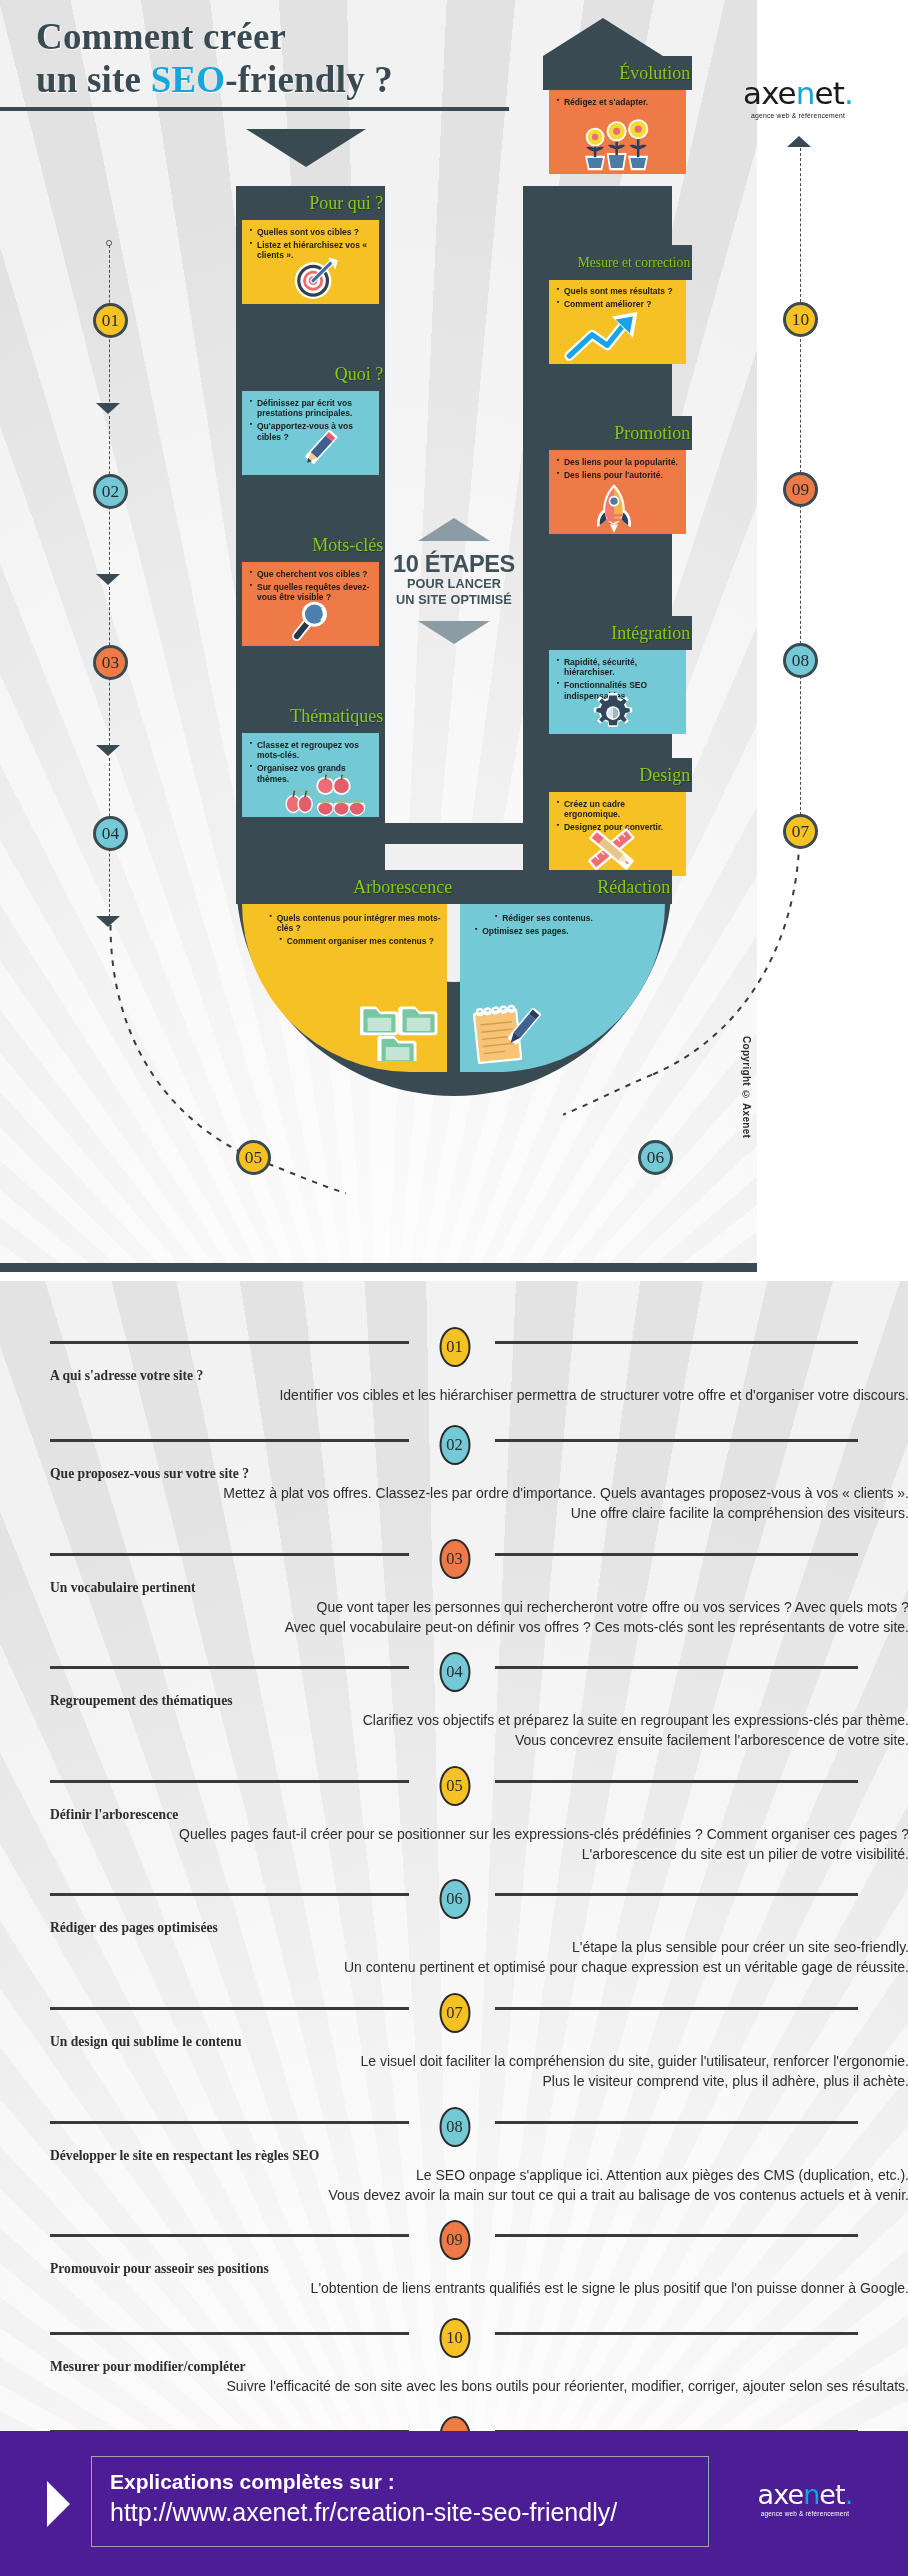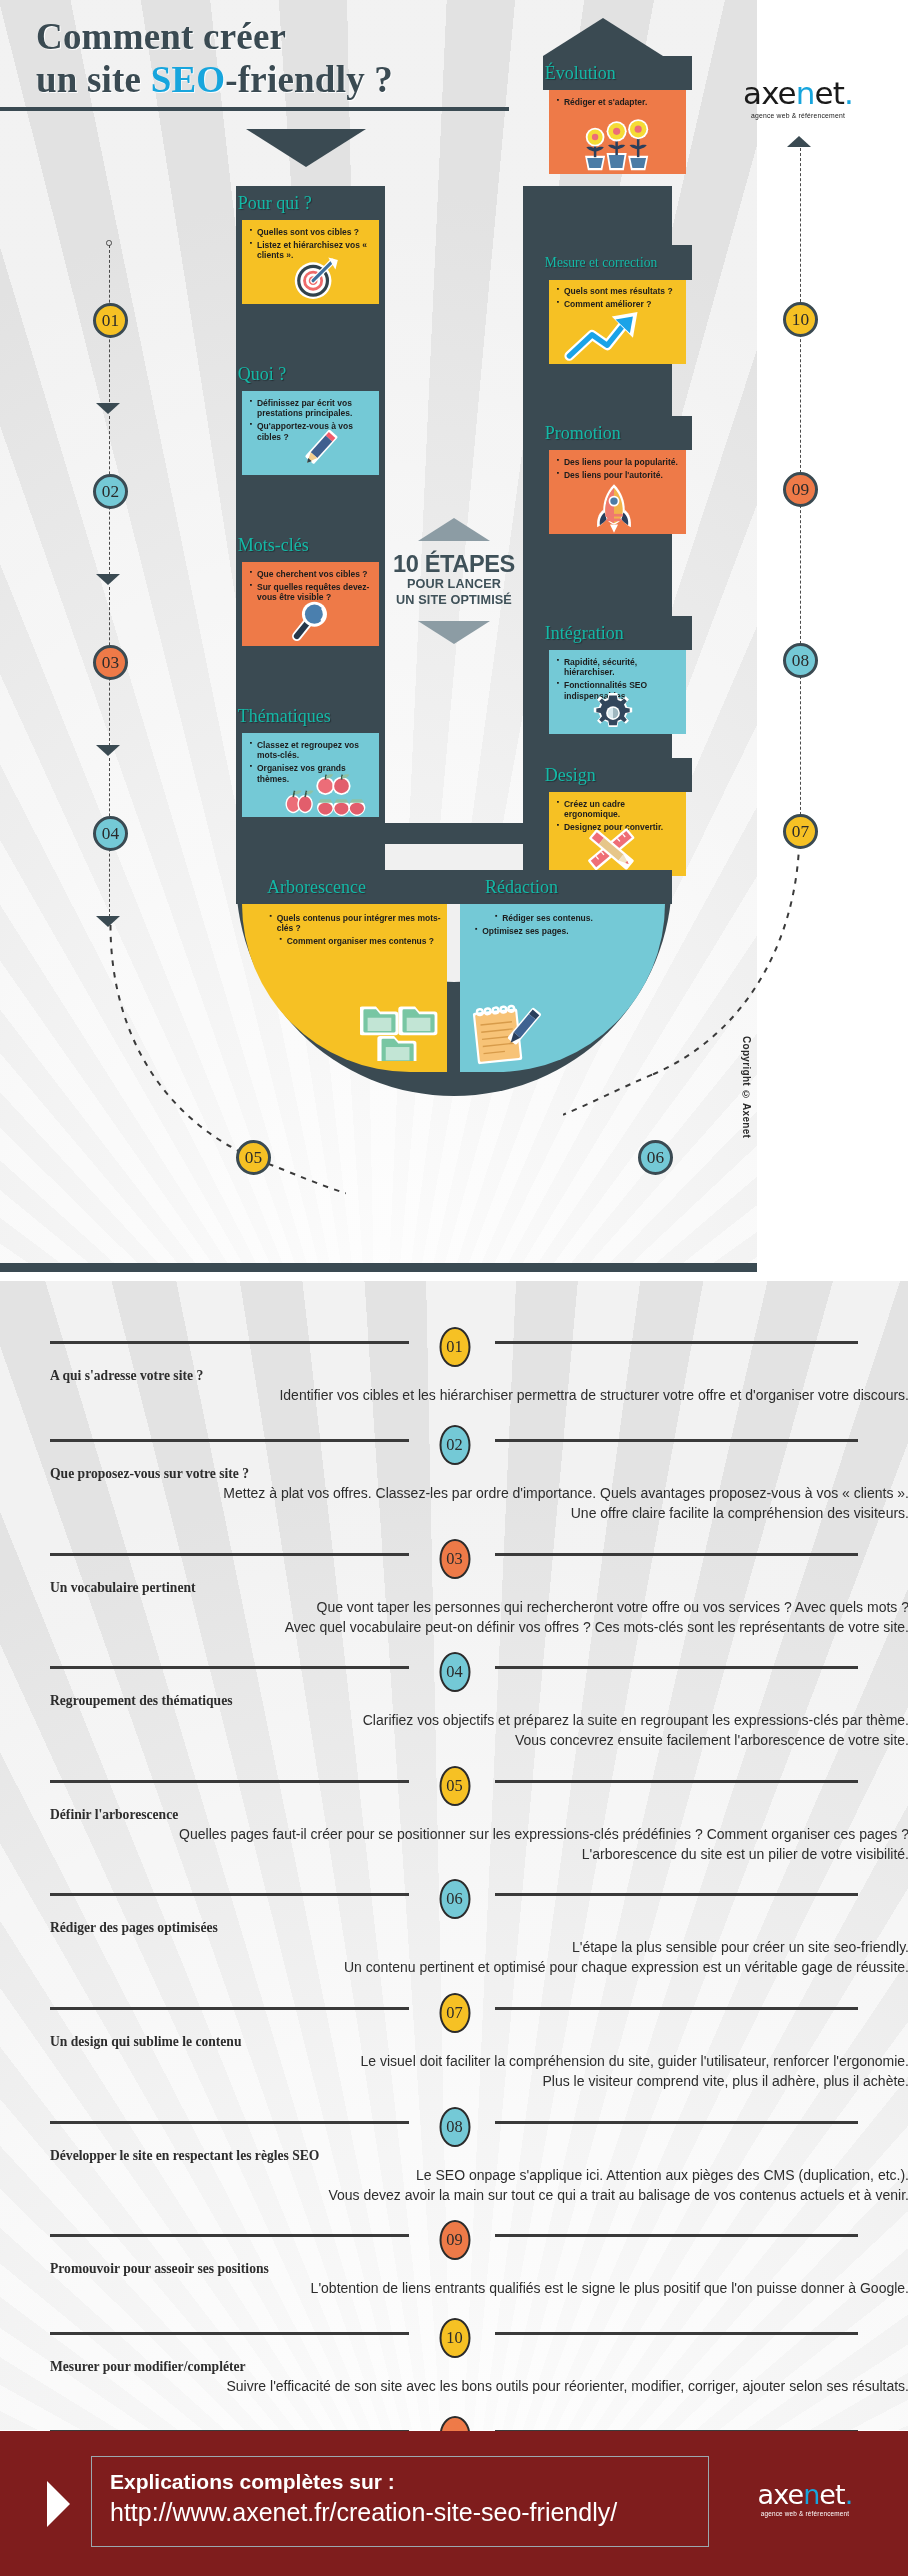--- a/index.html
+++ b/index.html
@@ -73,21 +73,21 @@
   }
   .arrow-up-right{
     position:absolute; left:543px; top:18px; width:0; height:0;
     border-left:60px solid transparent; border-right:60px solid transparent;
     border-bottom:38px solid #3a4a52; z-index:3;
   }
 
   
   .card{ position:absolute; width:149px; z-index:4; }
   .card .c-title{
-    background:#3a4a52; color:#14b8a6; text-align:left;
+    background:#3a4a52; color:#84cc16; text-align:right;
     font-family:"Liberation Serif", serif; font-weight:400;
     font-size:18px; line-height:1; padding:8.2px 1.8px 8.2px;
     text-shadow:0.9px 0.9px 0.9px rgba(0,0,0,.35);
   }
   .card .c-title.sm{ font-size:13.6px; padding:11px 1.8px 10px; }
   .card .c-body{
     margin:0 6.4px 6.4px; padding:6.4px 5.5px 5.5px 7.3px; position:relative; min-height:84px;
   }
   .card .c-body ul{ list-style:none; }
   .card .c-body li{
@@ -187,21 +187,21 @@
     margin:14.5px 0 2.7px 50px; font-family:"Liberation Serif", serif;
     font-size:13.6px; font-weight:700; color:#2d2d2d; letter-spacing:0;
   }
   .lr-text{
     margin-left:50px; font-size:14px; line-height:1.42; color:#2d2d2d;text-align:right;
   }
 
   
   #footer{
     position:absolute; left:0; top:2431px; width:909px; height:145px;
-    background:#7f1d1d;
+    background:#4c1d95;
   }
   .f-tri{
     position:absolute; left:47px; top:50px; width:0;height:0;
     border-top:23.6px solid transparent; border-bottom:23.6px solid transparent;
     border-left:23.6px solid #ffffff;
   }
   .f-box{
     position:absolute; left:91px; top:25.4px; width:618px; height:91px;
     border:1.8px solid #9aa8ae; padding:11.8px 0 0 18px;
   }
@@ -403,21 +403,21 @@
           <path d="M62 52 l12 0 l-6 14 z" fill="#2a3f5c"></path>
         </g>
       </svg>
     </div>
   </div>
 
   <div class="card" style="left:543px; top:56px;">
     <div class="c-title">Évolution</div>
     <div class="c-body bg-orange">
       <ul>
-        <li>Rédiger et s'adapter.</li>
+        <li>Rédigez et s'adapter.</li>
       </ul>
       <svg class="ico" width="87" height="56" style="left:27px; bottom:1.8px;" viewBox="0 0 120 78">
         <g>
 
           <path d="M12 54 h28 l-4 20 h-20z" fill="#fff"></path>
             <path d="M15 57 h22 l-3 14 h-16z" fill="#4b7ca6"></path>
           <path d="M42 50 h28 l-4 24 h-20z" fill="#fff"></path>
             <path d="M45 53 h22 l-3 18 h-16z" fill="#4b7ca6"></path>
           <path d="M72 54 h28 l-4 20 h-20z" fill="#fff"></path>
             <path d="M75 57 h22 l-3 14 h-16z" fill="#4b7ca6"></path>

